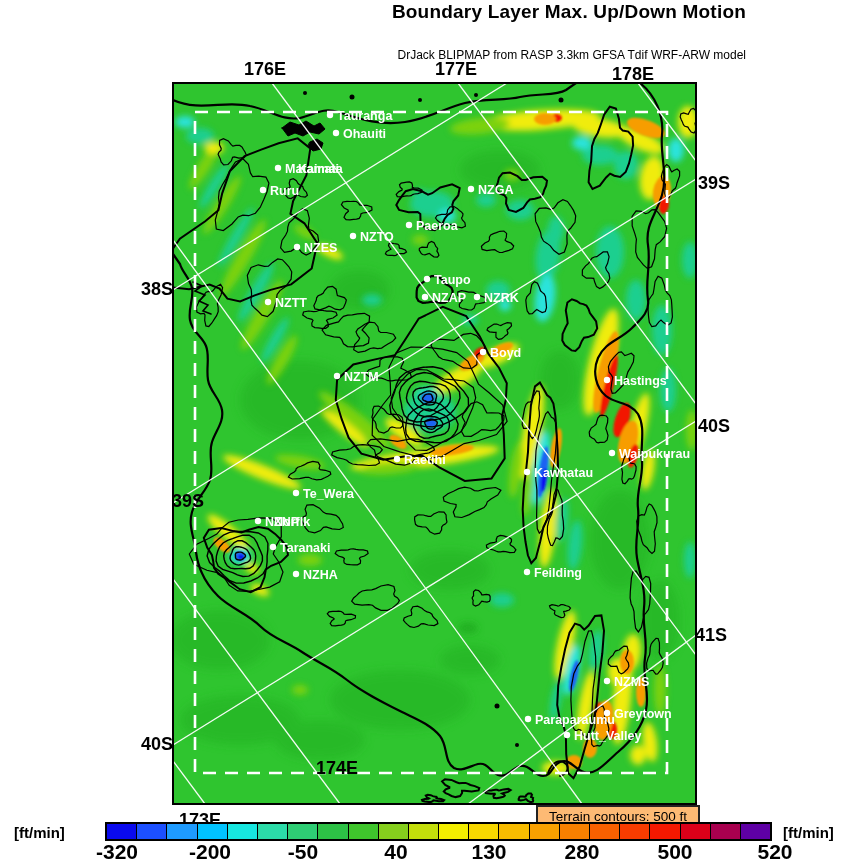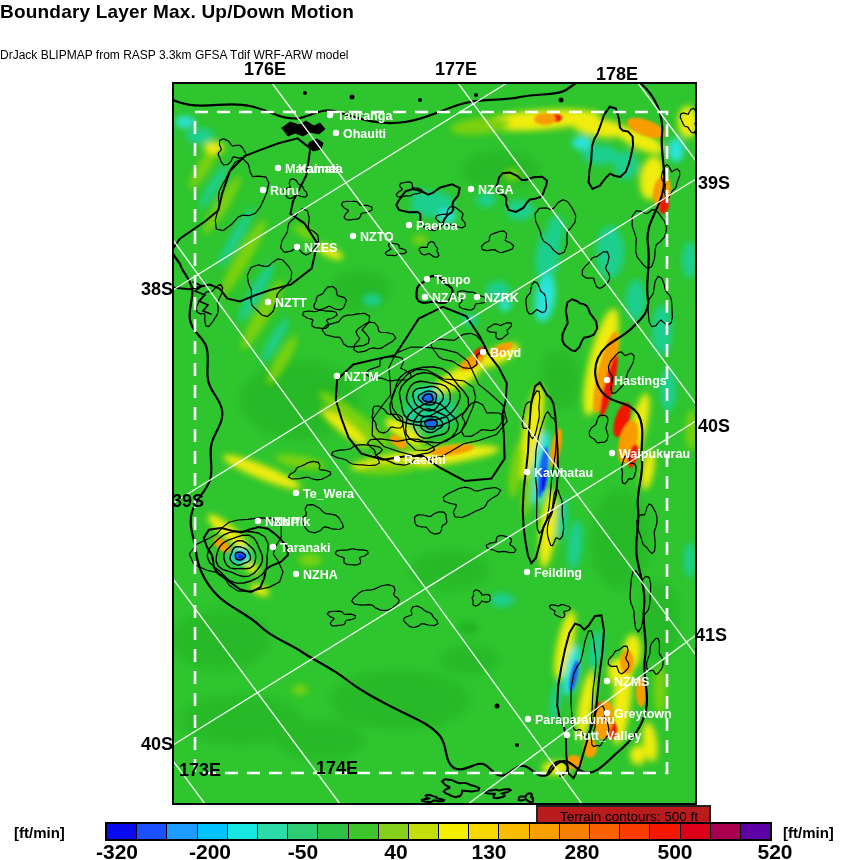--- a/index.html
+++ b/index.html
@@ -1,37 +1,37 @@
 <!DOCTYPE html>
 <html><head>
 <meta charset="utf-8">
 <style>
   html,body{margin:0;padding:0;background:#fff;}
   .page{position:relative;width:850px;height:860px;background:#ffffff;
         font-family:"Liberation Sans",sans-serif;overflow:hidden;color:#000;}
-  .hdr{position:absolute;left:0;width:746px;text-align:left;white-space:nowrap;}
+  .hdr{position:absolute;left:0;width:746px;text-align:right;white-space:nowrap;}
   #title{top:1px;font-size:19px;font-weight:bold;letter-spacing:0.2px;}
   #valid{top:25px;font-size:17px;}
   #valid .sm{font-size:13px;}
   #model{top:48px;font-size:12px;}
   svg{position:absolute;left:0;top:0;}
   .axlab{position:absolute;transform:translateX(-50%);font-size:18px;font-weight:bold;
          color:#000;white-space:nowrap;line-height:13px;}
   .cbar{position:absolute;left:105px;top:822px;width:667px;height:19px;display:flex;
         border:2px solid #000;box-sizing:border-box;}
   .cseg{flex:1 1 auto;border-right:1px solid #000;}
   .cseg:last-child{border-right:none;}
   .ctick{position:absolute;top:840px;transform:translateX(-50%);font-size:21px;
          font-weight:bold;white-space:nowrap;}
   .unit{position:absolute;top:824px;font-size:15px;font-weight:bold;white-space:nowrap;}
   #unit-left{left:14px;}
   #unit-right{left:783px;}
   #terrain-note{position:absolute;left:536px;top:805px;width:160px;height:19px;
-        border:2px solid #222;background:#b91c1c;font-size:13.5px;text-align:center;
-        line-height:19px;box-sizing:content-box;padding-left:11px;}
+        border:2px solid #222;background:#fdba74;font-size:13.5px;text-align:center;
+        line-height:19px;box-sizing:content-box;}
 </style>
 </head>
 <body>
 
 <div class="page" id="page">
 
   <div class="hdr" id="title">Boundary Layer Max. Up/Down Motion</div>
 
 
   <div class="hdr" id="model">DrJack BLIPMAP from RASP 3.3km GFSA Tdif WRF-ARW model</div>
@@ -369,22 +369,22 @@
           <text x="574" y="739.5" fill="#fff" font-size="12.5" font-weight="bold" font-family="&quot;Liberation Sans&quot;,sans-serif">Hutt_Valley</text>
         </g>
     </g>
 
     <rect x="173" y="83" width="523" height="721" fill="none" stroke="#000" stroke-width="2"></rect>
   </svg>
 
   <div id="axlabs">
       <div class="axlab" style="left: 265px; top: 63px;">176E</div>
       <div class="axlab" style="left: 456px; top: 63px;">177E</div>
-      <div class="axlab" style="left: 617px; top: 68px;">178E</div>
-      <div class="axlab" style="left: 200px; top: 764px;">173E</div>
+      <div class="axlab" style="left: 633px; top: 68px;">178E</div>
+      <div class="axlab" style="left: 200px; top: 814px;">173E</div>
       <div class="axlab" style="left: 337px; top: 762px;">174E</div>
       <div class="axlab" style="left: 157px; top: 283px;">38S</div>
       <div class="axlab" style="left: 188px; top: 495px;">39S</div>
       <div class="axlab" style="left: 157px; top: 738px;">40S</div>
       <div class="axlab" style="left: 714px; top: 177px;">39S</div>
       <div class="axlab" style="left: 714px; top: 420px;">40S</div>
       <div class="axlab" style="left: 711px; top: 629px;">41S</div>
     </div>
 
   <div id="terrain-note">Terrain contours: 500 ft</div>

